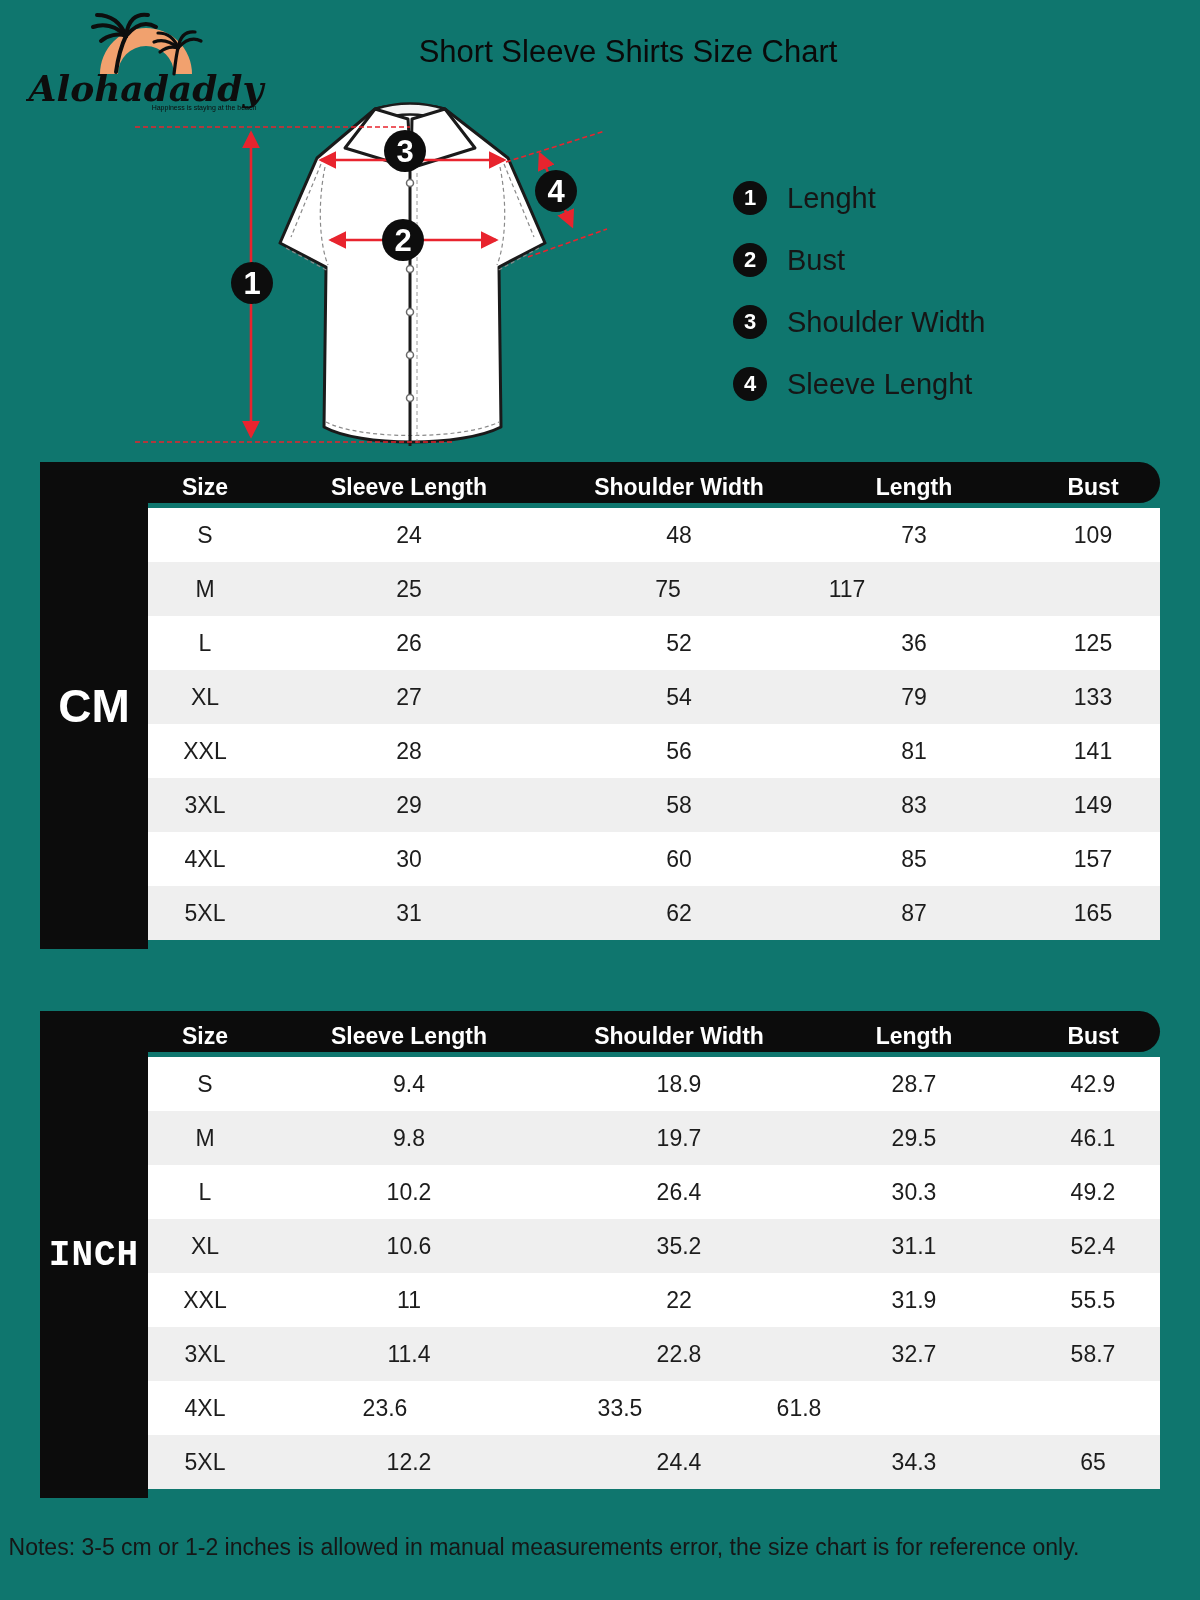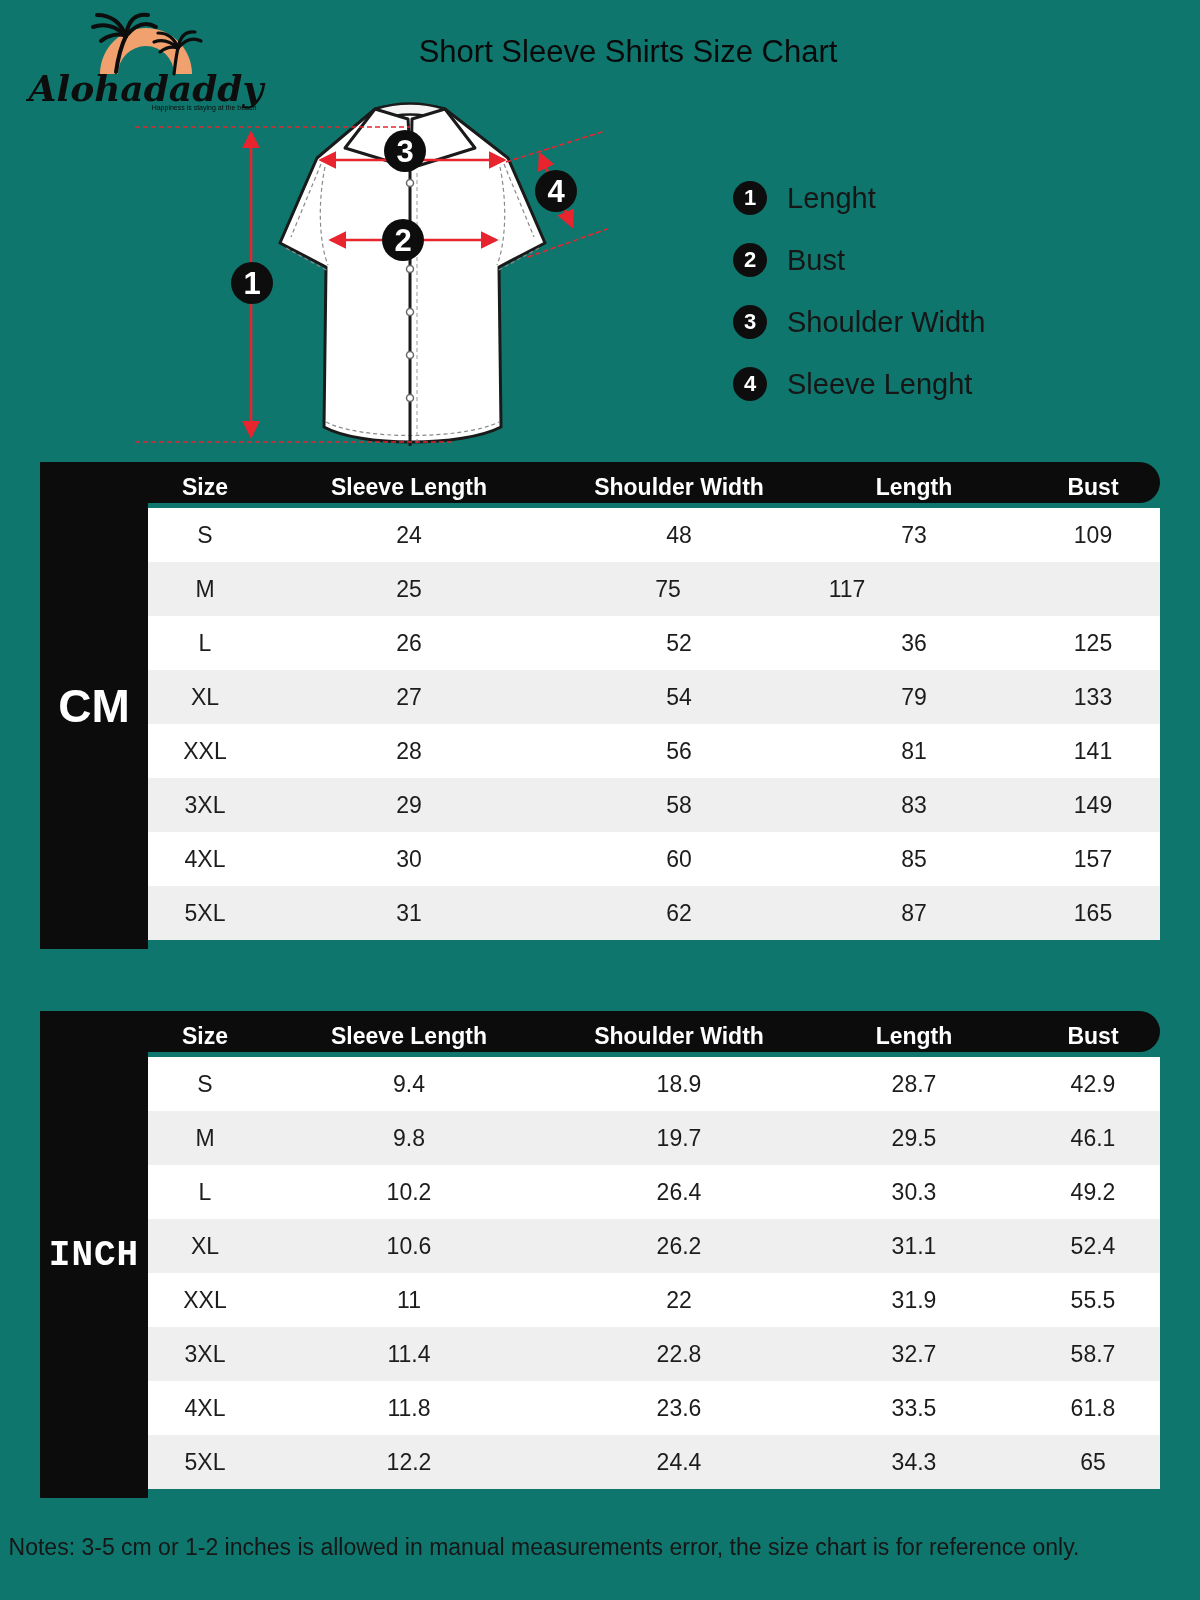--- a/index.html
+++ b/index.html
@@ -261,41 +261,40 @@
       <div class="row">
         <div class="c w1">L</div>
         <div class="c w2">10.2</div>
         <div class="c w3">26.4</div>
         <div class="c w4">30.3</div>
         <div class="c w5">49.2</div>
       </div>
       <div class="row alt">
         <div class="c w1">XL</div>
         <div class="c w2">10.6</div>
-        <div class="c w3">26.2</div>
+        <div class="c w3">35.2</div>
         <div class="c w4">31.1</div>
         <div class="c w5">52.4</div>
       </div>
       <div class="row">
         <div class="c w1">XXL</div>
         <div class="c w2">11</div>
         <div class="c w3">22</div>
         <div class="c w4">31.9</div>
         <div class="c w5">55.5</div>
       </div>
       <div class="row alt">
         <div class="c w1">3XL</div>
         <div class="c w2">11.4</div>
         <div class="c w3">22.8</div>
         <div class="c w4">32.7</div>
         <div class="c w5">58.7</div>
       </div>
       <div class="row">
         <div class="c w1">4XL</div>
-        <div class="c w2">11.8</div>
         <div class="c w3">23.6</div>
         <div class="c w4">33.5</div>
         <div class="c w5">61.8</div>
       </div>
       <div class="row alt">
         <div class="c w1">5XL</div>
         <div class="c w2">12.2</div>
         <div class="c w3">24.4</div>
         <div class="c w4">34.3</div>
         <div class="c w5">65</div>

